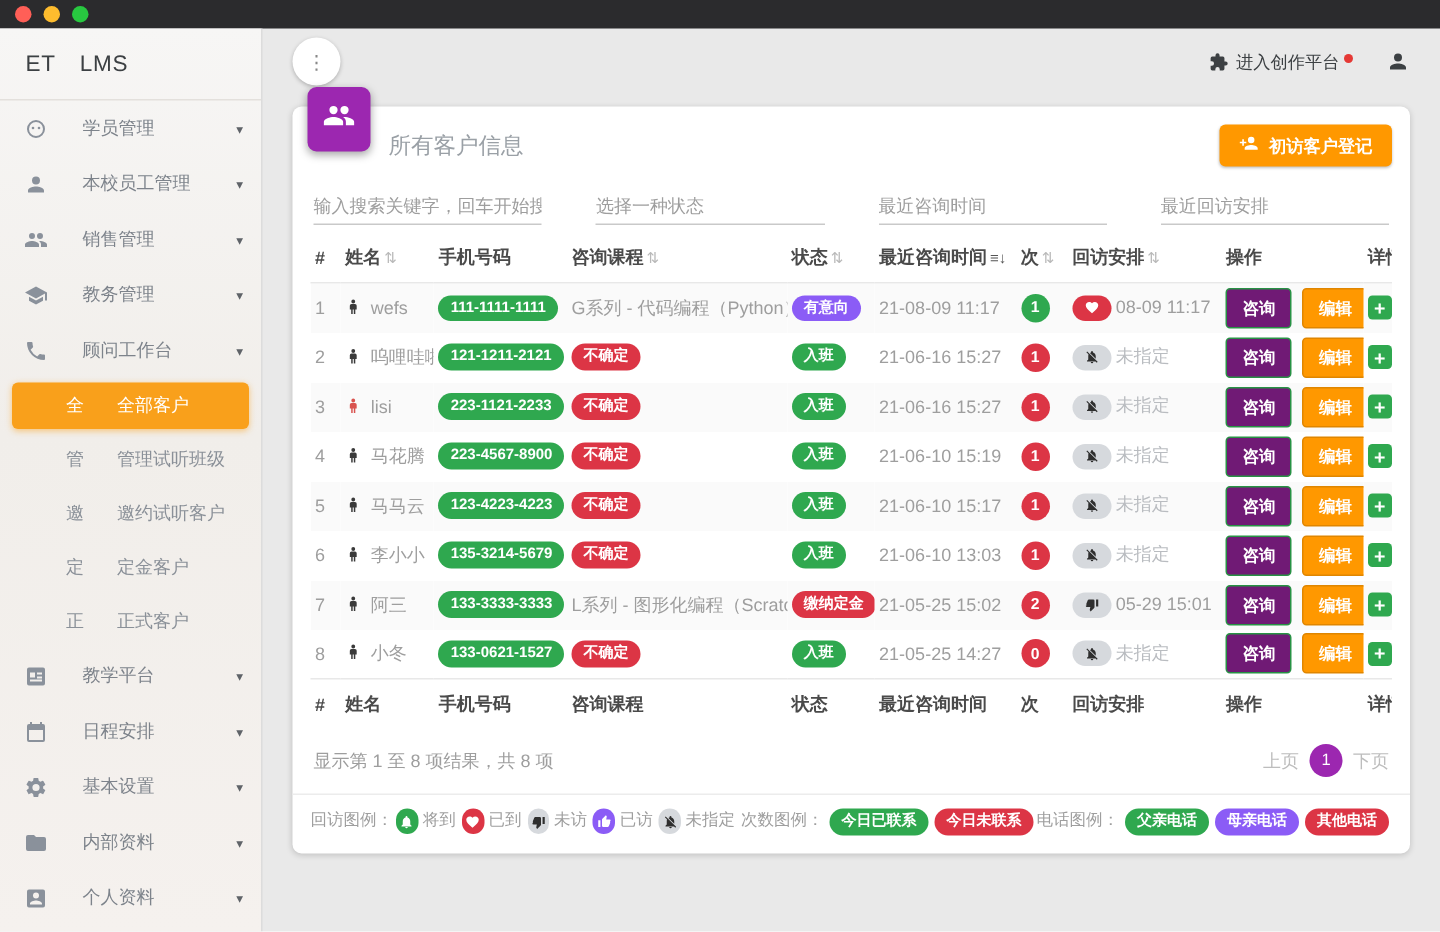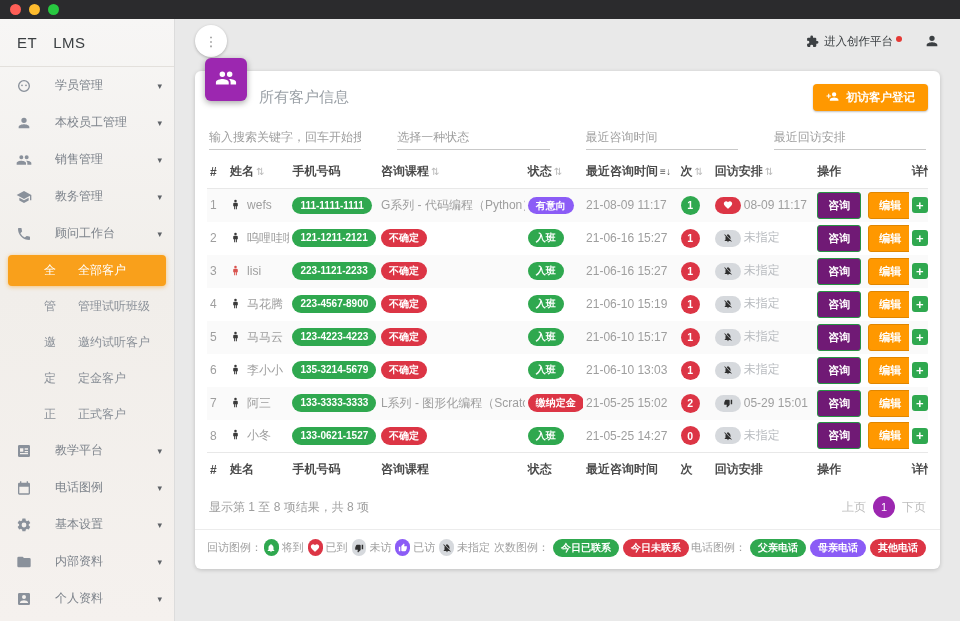--- a/index.html
+++ b/index.html
@@ -78,21 +78,21 @@
   .btn.edit{background:#ff9800;border:1px solid #e08600;margin-left:7px}
   .plusbtn{display:inline-flex;width:16px;height:16px;background:#2fa84f;border-radius:3px;color:#fff;align-items:center;justify-content:center;font-size:13px;font-weight:bold;cursor:pointer;line-height:1}
 
   
   .summary-row{display:flex;align-items:center;padding:10px 2px 9px;font-size:12px;color:#9e9e9e}
   .pager{margin-left:auto;display:flex;align-items:center;gap:7px;color:#bdbdbd;font-size:12px}
   .pager span{cursor:pointer}
   .page-circle{width:22px;height:22px;border-radius:50%;background:#9c27b0;color:#fff;display:flex;align-items:center;justify-content:center;font-size:11px}
 
   
-  .legend{display:flex;align-items:center;margin:2px -12px 0;padding:9px 12px 12px;border-top:1px solid #ececec;font-size:11px;color:#9e9e9e;white-space:nowrap;overflow:hidden}
+  .legend{display:flex;margin:2px -12px 0;padding:9px 12px 12px;border-top:1px solid #ececec;font-size:11px;color:#9e9e9e;white-space:nowrap;overflow:hidden}
   .legend .lbl{margin-right:2px}
   .legend .item-label{margin-right:4px}
   .legend .pill{margin:0 2px}
 </style>
 </head>
 <body>
 
 <div class="screen">
   <div class="titlebar">
     <span class="tl r"></span>
@@ -182,21 +182,21 @@
             </span>
             <span class="mi-label">教学平台</span>
             <span class="mi-caret">▾</span>
           </div>
           <div class="menu-item">
             <span class="mi-icon">
               <svg viewBox="0 0 24 24">
                 <path d="M19 4h-1V2h-2v2H8V2H6v2H5a2 2 0 0 0-2 2v14a2 2 0 0 0 2 2h14a2 2 0 0 0 2-2V6a2 2 0 0 0-2-2zm0 16H5V10h14v10z"></path>
               </svg>
             </span>
-            <span class="mi-label">电话图例</span>
+            <span class="mi-label">日程安排</span>
             <span class="mi-caret">▾</span>
           </div>
           <div class="menu-item">
             <span class="mi-icon">
               <svg viewBox="0 0 24 24">
                 <path d="M19.1 12.9a7 7 0 0 0 0-1.9l2-1.6c.2-.1.3-.4.1-.6l-1.9-3.3a.5.5 0 0 0-.6-.2l-2.4 1a7 7 0 0 0-1.6-1l-.4-2.5a.5.5 0 0 0-.5-.4h-3.8a.5.5 0 0 0-.5.4l-.4 2.5c-.6.2-1.1.6-1.6 1l-2.4-1a.5.5 0 0 0-.6.2L2.6 8.8c-.1.2-.1.5.1.6l2 1.6a7 7 0 0 0 0 1.9l-2 1.6a.5.5 0 0 0-.1.6l1.9 3.3c.1.2.4.3.6.2l2.4-1c.5.4 1 .8 1.6 1l.4 2.5c0 .3.2.4.5.4h3.8c.3 0 .5-.2.5-.4l.4-2.5c.6-.2 1.1-.6 1.6-1l2.4 1c.2.1.5 0 .6-.2l1.9-3.3a.5.5 0 0 0-.1-.6l-2-1.6zM12 15.6a3.6 3.6 0 1 1 0-7.2 3.6 3.6 0 0 1 0 7.2z"></path>
               </svg>
             </span>
             <span class="mi-label">基本设置</span>
             <span class="mi-caret">▾</span>

